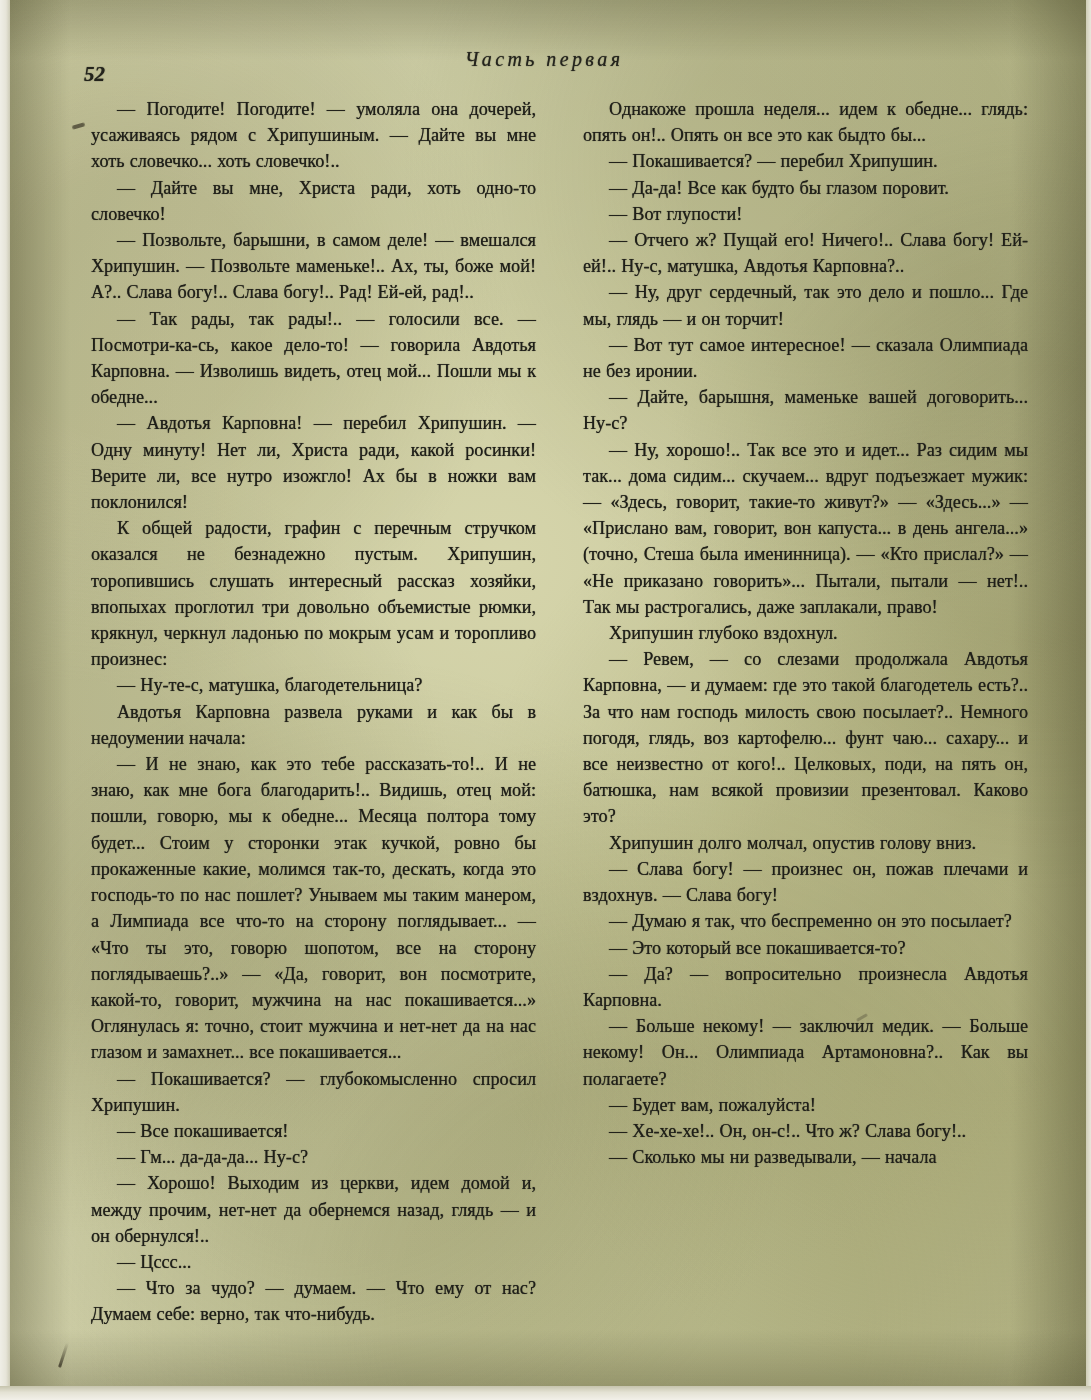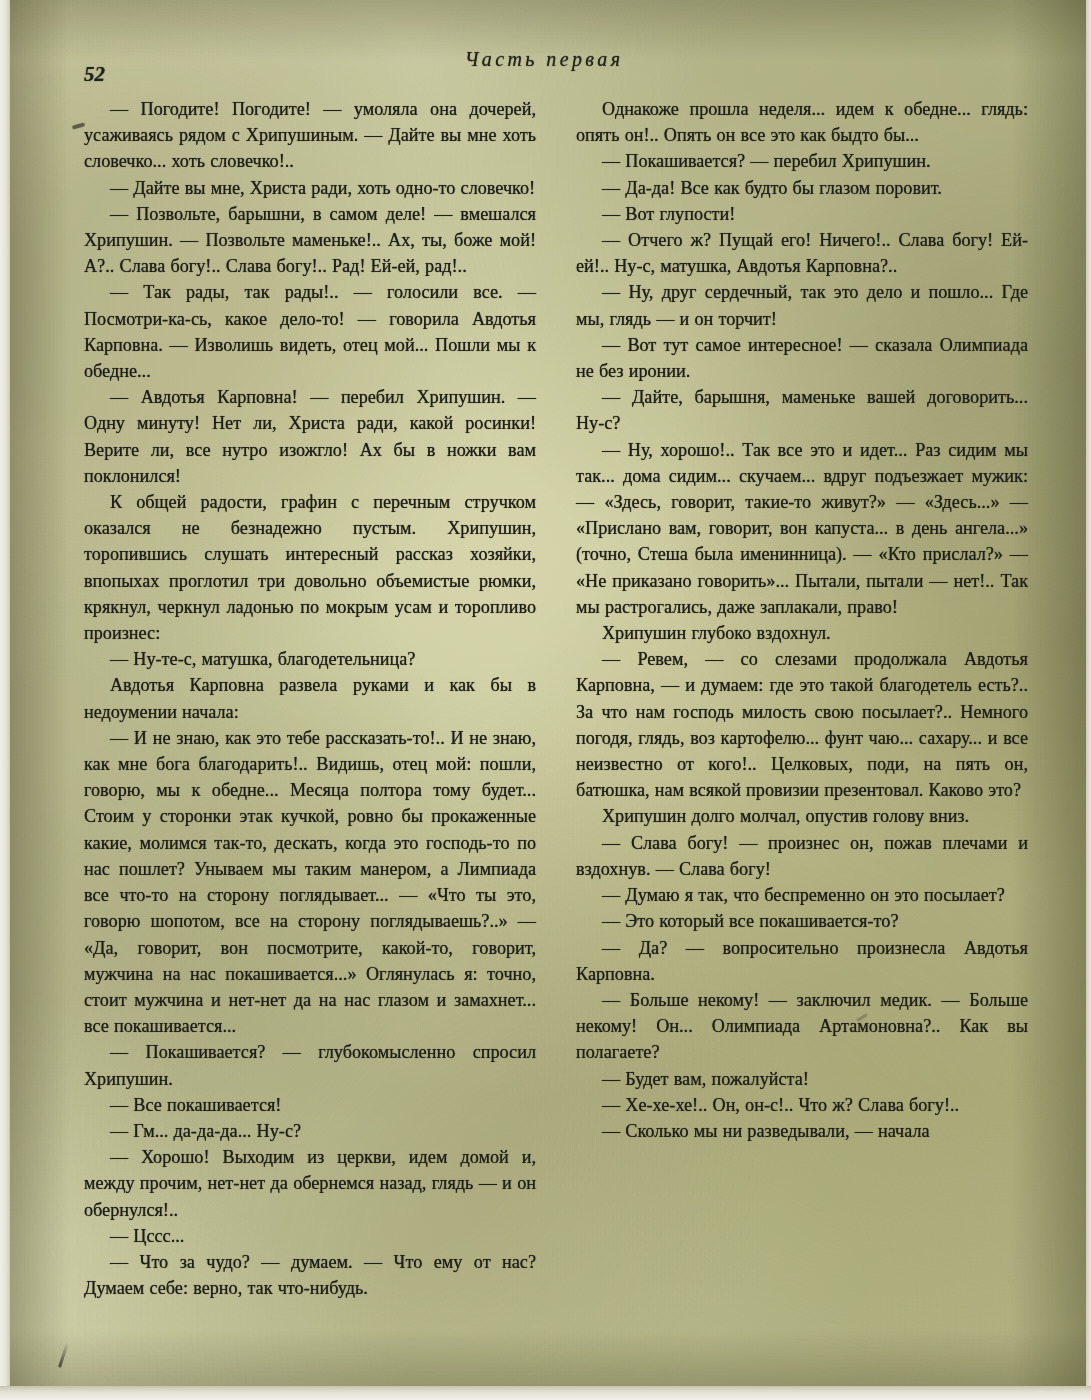--- a/index.html
+++ b/index.html
@@ -128,21 +128,21 @@
     left: 84px;
     top: 96px;
     width: 944px;
     display: flex;
     justify-content: space-between;
   }
   .text-column {
     width: 452px;
   }
   .para {
-    margin: 0 0 0px 0;
+    margin: 0 0 0px 7px;
     text-align: justify;
     text-align-last: left;
     font-family: "Liberation Serif", "DejaVu Serif", serif;
     font-size: 18.1px;
     line-height: 26.2px;
     letter-spacing: 0.05px;
     word-spacing: 0.6px;
     color: #1f1f19;
     text-shadow:
        0 0 0.9px rgba(35,35,28,0.75),

